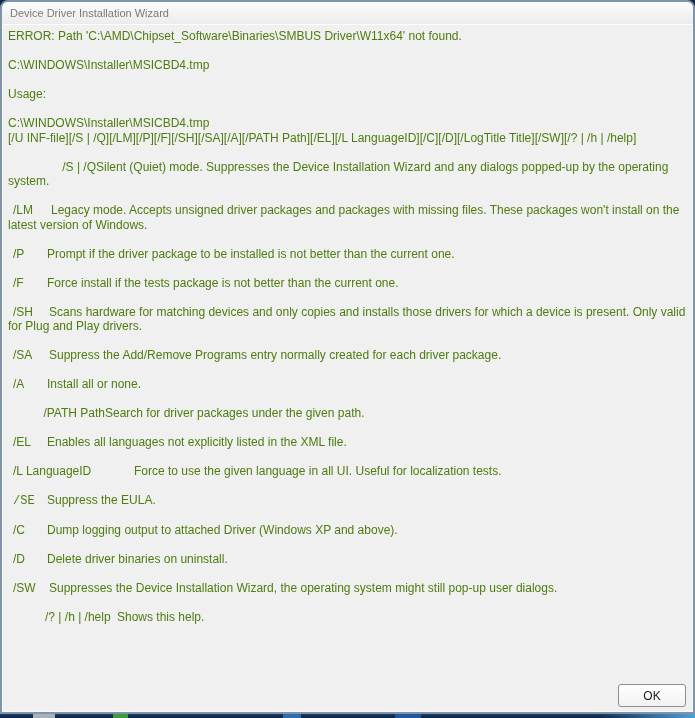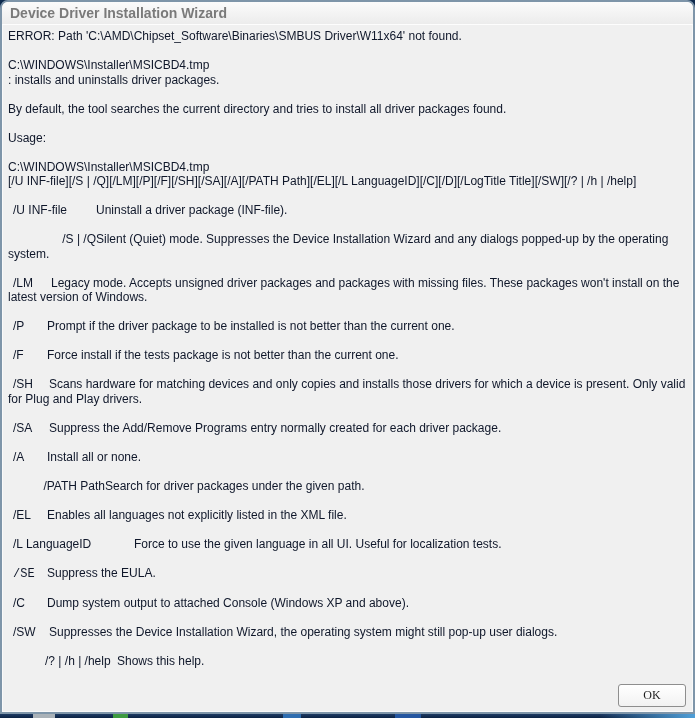--- a/index.html
+++ b/index.html
@@ -17,49 +17,48 @@
     border-radius:8px 8px 0 0;
     background:#f0f0f0;
     box-shadow: inset 0 0 0 1px rgba(255,255,255,0.6);
   }
   .titlebar {
     height:22px;
     background:linear-gradient(#fbfbfb,#ececec);
     border-bottom:1px solid #fdfdfd;
     border-radius:6px 6px 0 0;
     color:#7a7a7a;
-    font-size:14px;
+    font-size:11px;
     line-height:22px;
     padding:0 8px;
     white-space:nowrap;
     overflow:hidden;
-    font-weight:bold;
   }
   .content {
     padding:4px 6px 0 6px;
     font-size:12px;
     line-height:14.5px;
-    color:#0f172a;
+    color:#4d7c0f;
   }
   p.block { margin:0 0 14.5px 0; }
   .opt-flag {
     display:inline-block;
     box-sizing:border-box;
     padding-left:5px;
     vertical-align:baseline;
     white-space:nowrap;
   }
   .ok-btn {
     position:absolute;
     right:7px; bottom:5px;
     width:68px; height:23px;
     background:linear-gradient(#ffffff,#f2f2f2);
     border:1px solid #8e8e8e;
     border-radius:3px;
-    font-family:Liberation Serif, serif;
+    font-family:Liberation Sans, sans-serif;
     font-size:12px;
     color:#1c1c1c;
     text-align:center;
     cursor:default;
   }
   .taskbar {
     position:absolute;
     bottom:0; left:0;
     width:695px; height:4px;
     background:linear-gradient(#1d3a63,#0c2344);
@@ -80,46 +79,44 @@
   <div class="titlebar">
     <span>Device Driver Installation Wizard</span>
   </div>
 
   <div class="content">
 
     <p class="block">ERROR: Path 'C:\AMD\Chipset_Software\Binaries\SMBUS Driver\W11x64' not found.</p>
 
     <p class="block">
       <span>C:\WINDOWS\Installer\MSICBD4.tmp</span><br>
-      <span>: installs and uninstalls driver packages.</span>
     </p>
 
-    <p class="block">By default, the tool searches the current directory and tries to install all driver packages found.</p>
 
     <p class="block">Usage:</p>
 
     <p class="block">
       <span>C:\WINDOWS\Installer\MSICBD4.tmp</span><br>
       <span> [/U INF-file][/S | /Q][/LM][/P][/F][/SH][/SA][/A][/PATH Path][/EL][/L LanguageID][/C][/D][/LogTitle Title][/SW][/? | /h | /help]</span>
     </p>
 
     <div>
-        <p class="block"><span class="opt-flag" style="width: 88px;">/U INF-file</span><span class="opt-desc">Uninstall a driver package (INF-file).</span></p>
         <p class="block"><span class="opt-flag" style="width: 88px; text-align: right;">/S | /Q</span><span class="opt-desc">Silent (Quiet) mode. Suppresses the Device Installation Wizard and any dialogs popped-up by the operating system.</span></p>
         <p class="block"><span class="opt-flag" style="width: 43px;">/LM</span><span class="opt-desc">Legacy mode. Accepts unsigned driver packages and packages with missing files. These packages won't install on the latest version of Windows.</span></p>
         <p class="block"><span class="opt-flag" style="width: 39px;">/P</span><span class="opt-desc">Prompt if the driver package to be installed is not better than the current one.</span></p>
         <p class="block"><span class="opt-flag" style="width: 39px;">/F</span><span class="opt-desc">Force install if the tests package is not better than the current one.</span></p>
         <p class="block"><span class="opt-flag" style="width: 41px;">/SH</span><span class="opt-desc">Scans hardware for matching devices and only copies and installs those drivers for which a device is present. Only valid for Plug and Play drivers.</span></p>
         <p class="block"><span class="opt-flag" style="width: 41px;">/SA</span><span class="opt-desc">Suppress the Add/Remove Programs entry normally created for each driver package.</span></p>
         <p class="block"><span class="opt-flag" style="width: 39px;">/A</span><span class="opt-desc">Install all or none.</span></p>
         <p class="block"><span class="opt-flag" style="width: 97px; text-align: right;">/PATH Path</span><span class="opt-desc">Search for driver packages under the given path.</span></p>
         <p class="block"><span class="opt-flag" style="width: 39px;">/EL</span><span class="opt-desc">Enables all languages not explicitly listed in the XML file.</span></p>
         <p class="block"><span class="opt-flag" style="width: 126px;">/L LanguageID</span><span class="opt-desc">Force to use the given language in all UI. Useful for localization tests.</span></p>
         <p class="block"><span class="opt-flag" style="width: 39px; font-family: Liberation Mono, monospace;">/SE</span><span class="opt-desc">Suppress the EULA.</span></p>
-        <p class="block"><span class="opt-flag" style="width: 39px;">/C</span><span class="opt-desc">Dump system output to attached Console (Windows XP and above).</span></p>
+        <p class="block"><span class="opt-flag" style="width: 39px;">/C</span><span class="opt-desc">Dump logging output to attached Driver (Windows XP and above).</span></p>
+        <p class="block"><span class="opt-flag" style="width: 39px;">/D</span><span class="opt-desc">Delete driver binaries on uninstall.</span></p>
         <p class="block"><span class="opt-flag" style="width: 41px;">/SW</span><span class="opt-desc">Suppresses the Device Installation Wizard, the operating system might still pop-up user dialogs.</span></p>
         <p class="block"><span class="opt-flag" style="width: 77px; margin-left: 32px;">/? | /h | /help</span><span class="opt-desc">Shows this help.</span></p>
       </div>
 
   </div>
 
   <button class="ok-btn">OK</button>
 
 </div>
 

